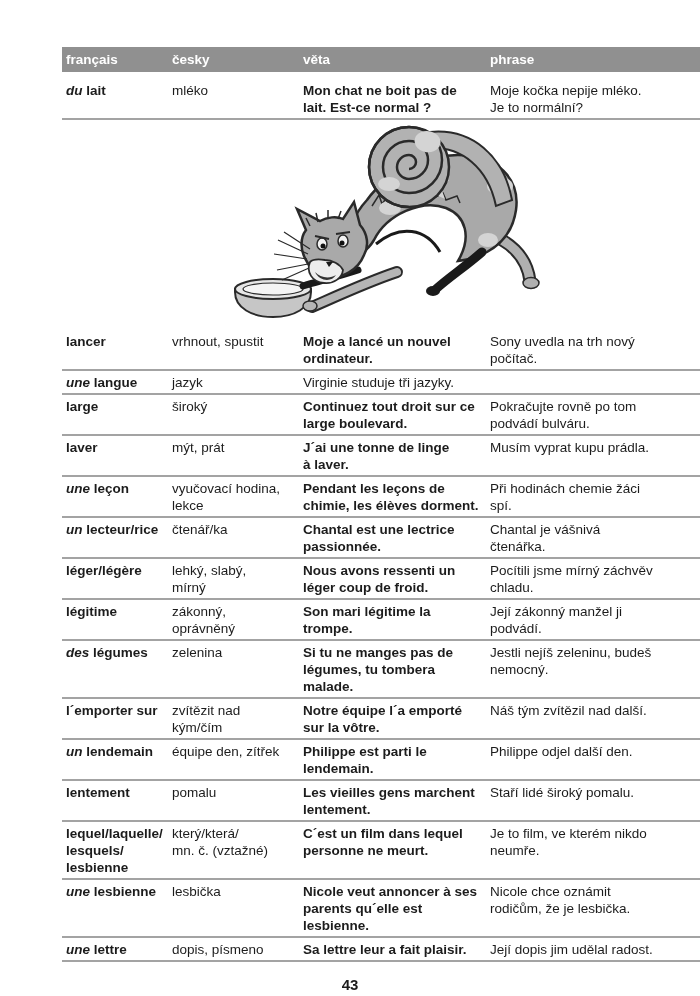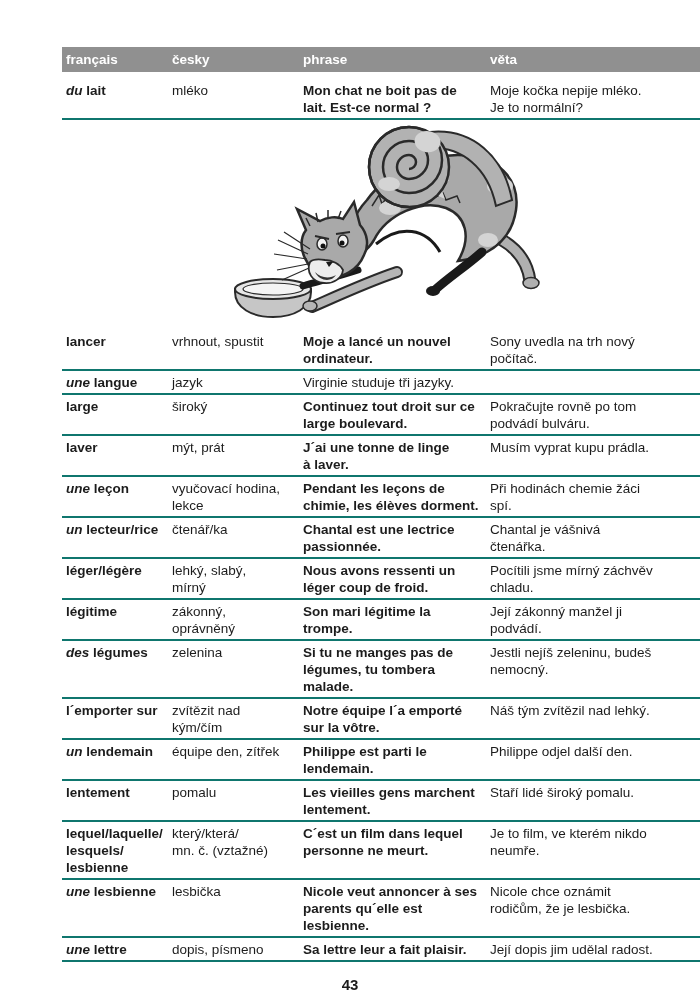--- a/index.html
+++ b/index.html
@@ -21,21 +21,21 @@
   .thead {
     background:#909090;
     color:#ffffff;
     font-weight:bold;
     font-size:13.5px;
     height:25px;
     align-items:center;
   }
   .row {
     padding-top:3px; padding-bottom:2px;
-    border-bottom:2px solid #0f766e;
+    border-bottom:2px solid #a3a3a3;
   }
   .row.lead { padding-top:10px; }
   .c {
     padding-right:10px;
     white-space:pre-line;
     font-size:13.5px;
     line-height:17px;
   }
   .c1, .c3 { font-weight:bold; }
   .art { font-style:italic; }
@@ -54,22 +54,22 @@
 </style>
 </head>
 <body>
 
 <div class="sheet">
   <div class="vocab-table">
 
     <div class="grid thead">
       <div class="c">français</div>
       <div class="c">česky</div>
+      <div class="c">věta</div>
       <div class="c">phrase</div>
-      <div class="c">věta</div>
     </div>
 
     <div class="grid row lead">
       <div class="c c1"><span class="art">du</span> <span>lait</span></div>
       <div class="c c2">mléko</div>
       <div class="c c3">Mon chat ne boit pas de
 lait. Est-ce normal ?</div>
       <div class="c c4">Moje kočka nepije mléko.
 Je to normální?</div>
     </div>
@@ -214,21 +214,21 @@
       <div class="c c4">Jestli nejíš zeleninu, budeš
 nemocný.</div>
     </div>
 
     <div class="grid row">
       <div class="c c1"><span class="art"></span> <span>l´emporter sur</span></div>
       <div class="c c2">zvítězit nad
 kým/čím</div>
       <div class="c c3">Notre équipe l´a emporté
 sur la vôtre.</div>
-      <div class="c c4">Náš tým zvítězil nad lehký.</div>
+      <div class="c c4">Náš tým zvítězil nad další.</div>
     </div>
 
     <div class="grid row">
       <div class="c c1"><span class="art">un</span> <span>lendemain</span></div>
       <div class="c c2">équipe den, zítřek</div>
       <div class="c c3">Philippe est parti le
 lendemain.</div>
       <div class="c c4">Philippe odjel další den.</div>
     </div>
 

